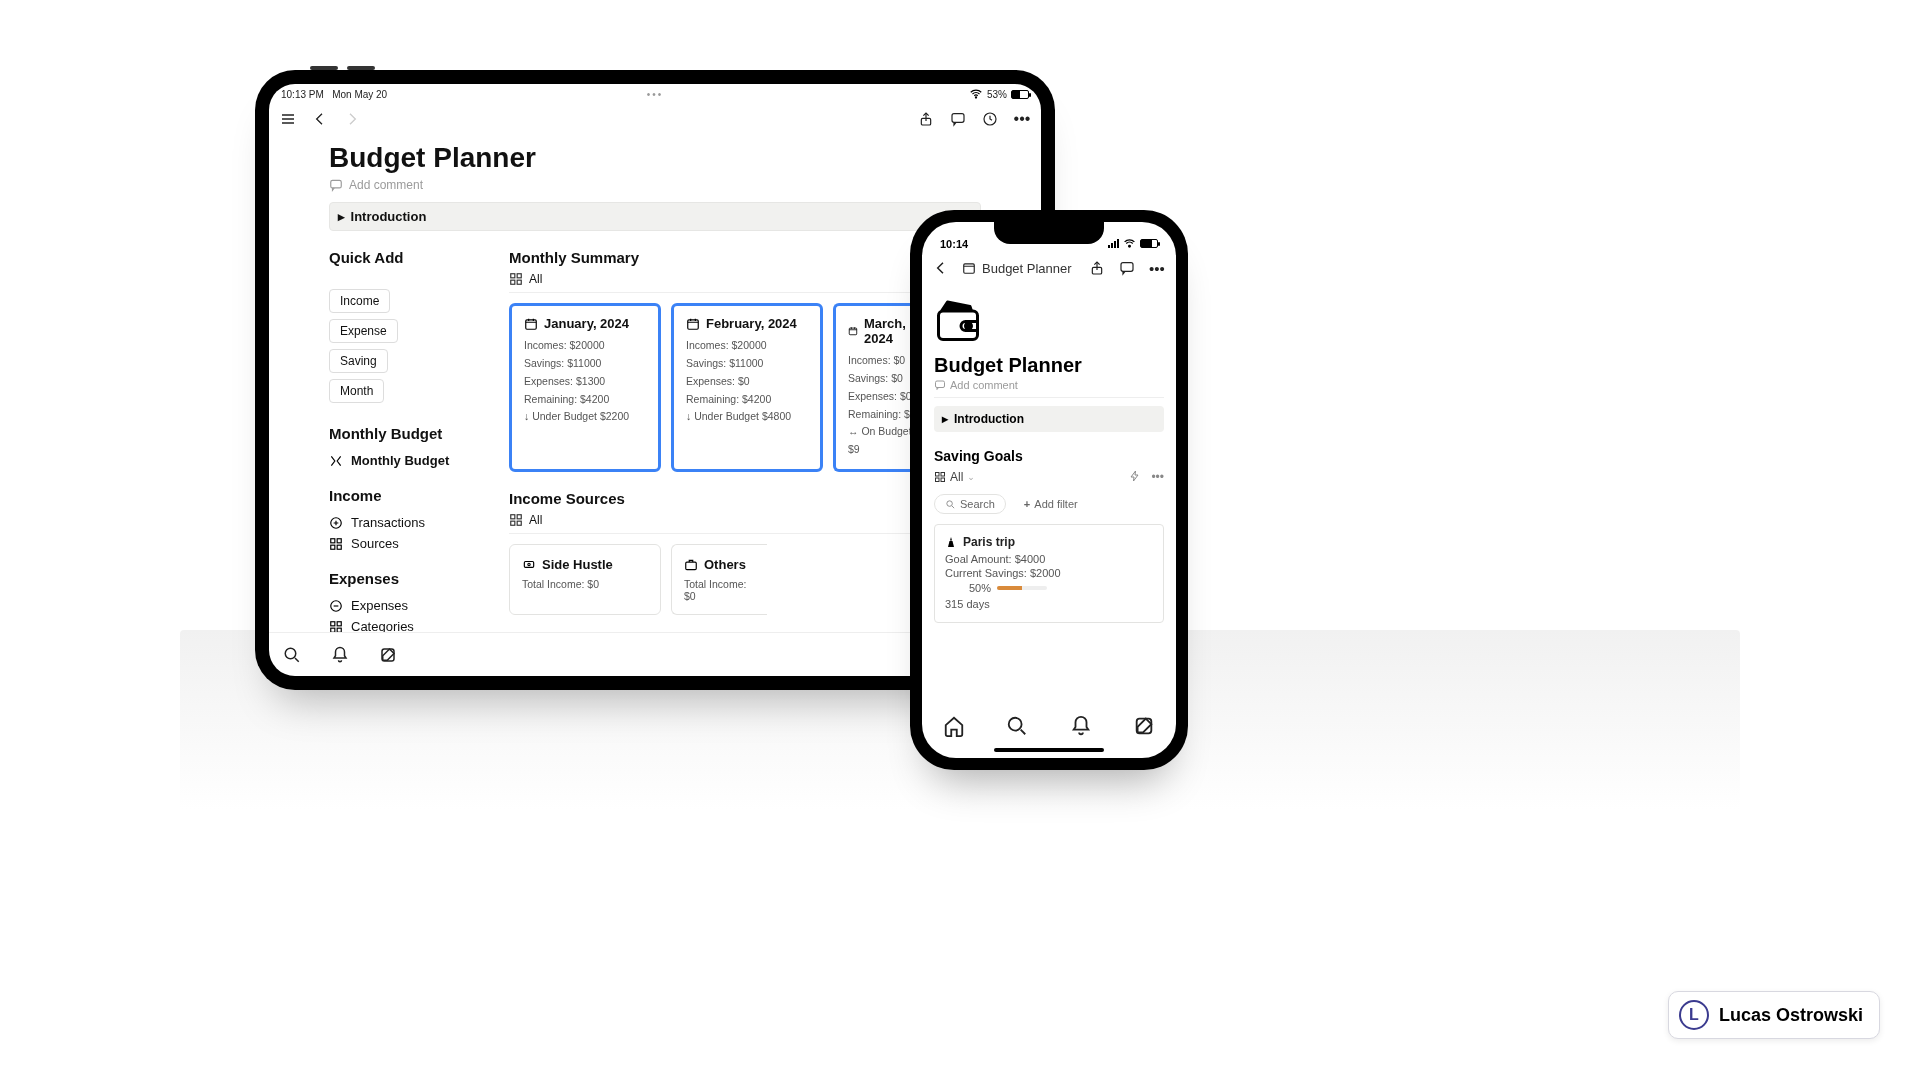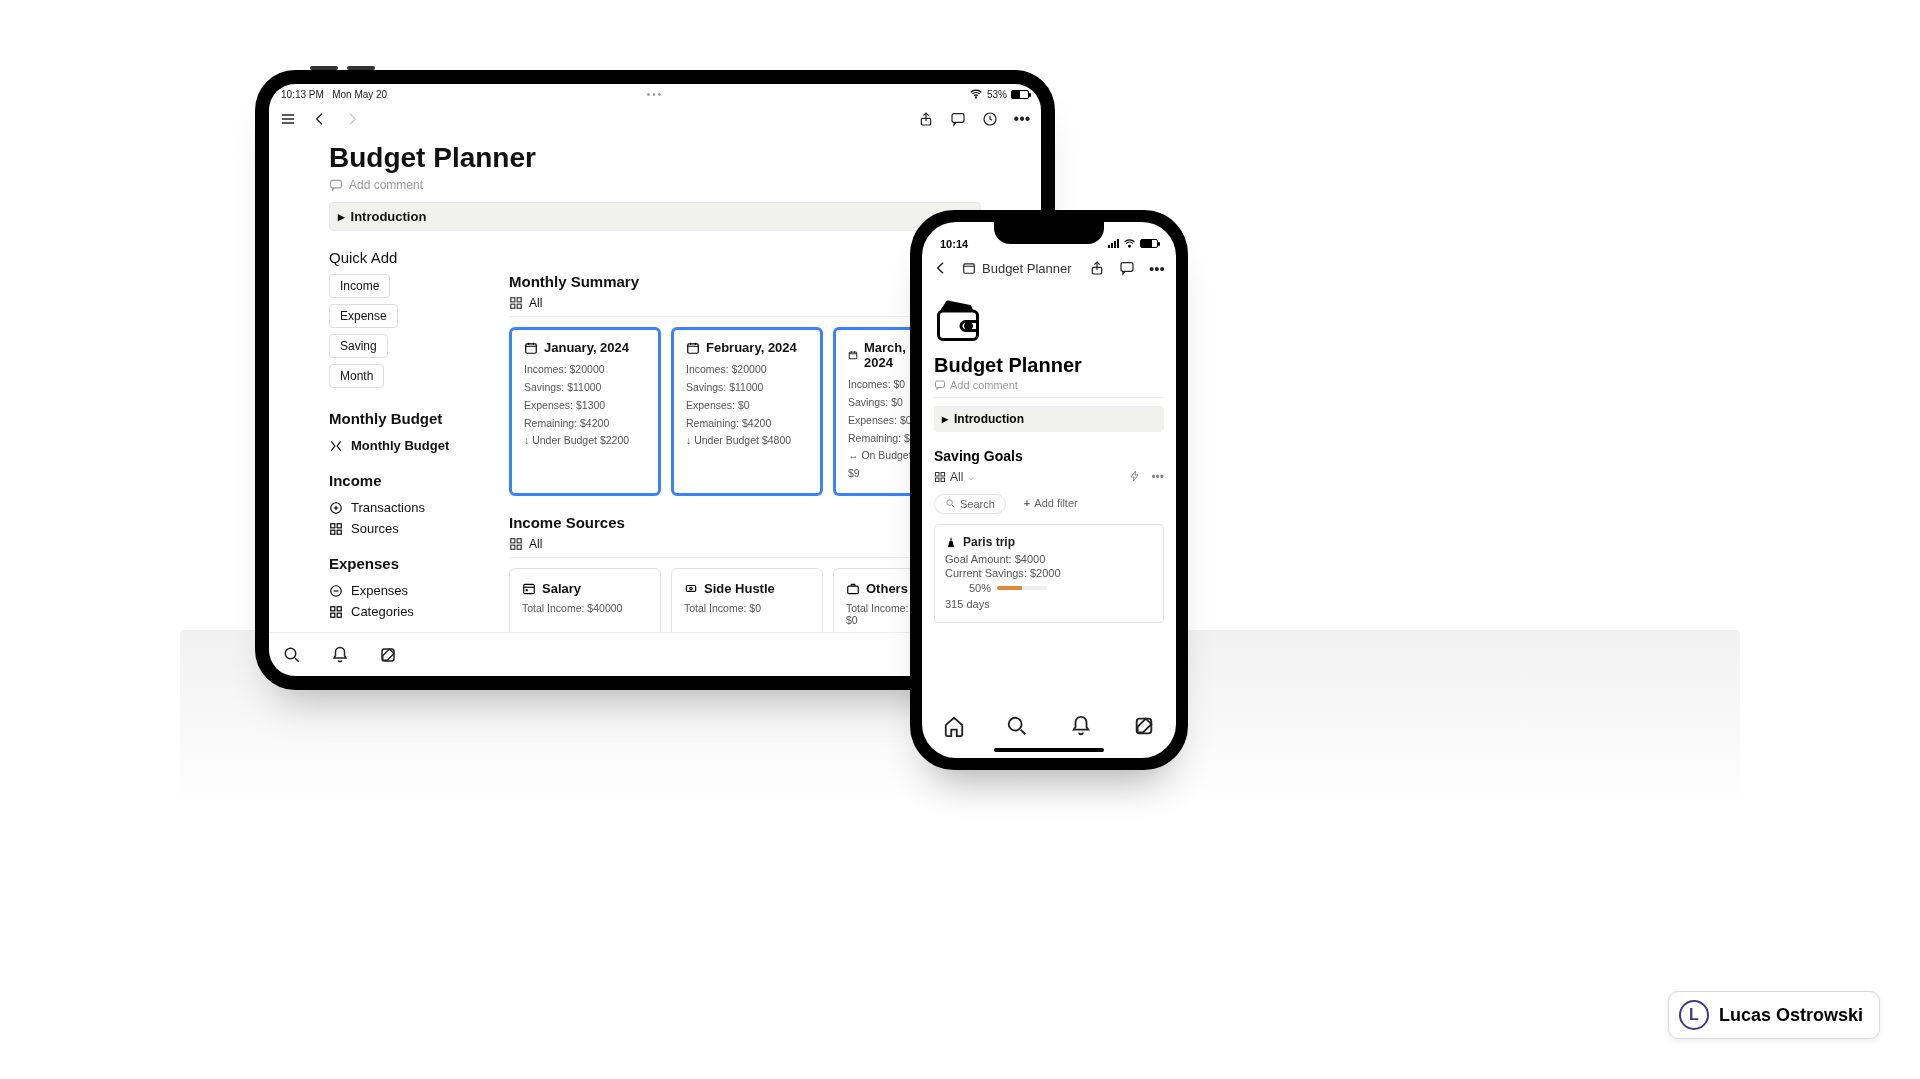--- a/index.html
+++ b/index.html
@@ -99,35 +99,35 @@
 
 .columns {
   display:flex;
   gap:30px;
   margin-top:18px;
   height:400px;
 }
 .side-col { width:150px; flex-shrink:0; }
 .main-col { flex:1; overflow:hidden; }
 
-.side-h { font-size:15px; font-weight:400; margin-bottom:8px; }
+.side-h { font-size:15px; font-weight:700; margin-bottom:23px; }
 .side-sub { font-size:15px; font-weight:700; margin-top:16px; margin-bottom:8px;}
 .pill {
   display:inline-block;
   border:1px solid #ddd;
   border-radius:4px;
   padding:4px 10px;
   font-size:12px;
   margin-bottom:6px;
   background:#fff;
 }
 .side-link { display:flex; align-items:center; gap:8px; font-size:13px; padding:3px 0;}
 .side-link.bold { font-weight:700; }
 
-.section-h { font-size:15px; font-weight:700; margin-bottom:6px;margin-top:24px; }
+.section-h { font-size:15px; font-weight:700; margin-bottom:6px; }
 .view-row {
   display:flex;
   align-items:center;
   justify-content:space-between;
   border-bottom:1px solid #eee;
   padding-bottom:6px;
   margin-bottom:10px;
   font-size:12px;
 }
 .view-row .tab { display:flex; gap:6px; align-items:center; font-weight:500; }
@@ -226,21 +226,21 @@
 .wallet-icon { margin:12px 0 10px; }
 .wallet-icon svg { width:48px; height:48px; }
 .ph-title { font-size:20px; font-weight:700; }
 .ph-add-c { color:#9b9b9b; font-size:11px; display:flex; gap:4px; align-items:center; margin-top:2px; padding-bottom:6px; border-bottom:1px solid #eee;}
 .ph-intro { margin-top:8px; background:#f1f1ef; border-radius:4px; padding:6px 8px; font-size:12px; font-weight:600; display:flex; gap:6px; align-items:center;}
 .ph-section { font-size:14px; font-weight:700; margin-top:16px;}
 .ph-view-row { display:flex; justify-content:space-between; align-items:center; font-size:12px; color:#444; margin-top:6px; padding-bottom:4px;}
 .ph-view-row .tab { display:flex; gap:4px; align-items:center;}
 .ph-view-row .tools { display:flex; gap:10px; color:#888;}
 .ph-filters { display:flex; gap:8px; margin-top:6px;}
-.chip { border:1px solid #e3e3e1; border-radius:14px; padding:3px 10px; font-size:11px; color:#666; display:flex; gap:4px; align-items:flex-start;}
+.chip { border:1px solid #e3e3e1; border-radius:14px; padding:3px 10px; font-size:11px; color:#666; display:flex; gap:4px; align-items:center;}
 .chip.plain { border:none; }
 
 .goal-card { border:1px solid #e3e3e1; border-radius:4px; padding:10px; margin-top:10px; font-size:11px; color:#555;}
 .goal-card .g-title { font-size:12px; color:#222; font-weight:600; display:flex; gap:6px; align-items:center; margin-bottom:4px;}
 .goal-card .row { margin-bottom:2px;}
 .progress { display:flex; align-items:center; gap:6px; margin-top:3px;padding-left:24px;}
 .progress .bar { flex:none; width:50px; height:4px; background:#eee; border-radius:2px; overflow:hidden;}
 .progress .bar span{display:block;height:100%;width:50%;background:#d98a3a;}
 
 .ph-bottom {
@@ -546,31 +546,20 @@
                   </span>
                 <span>
                     <svg class="icon14" viewBox="0 0 24 24" stroke="#666" stroke-width="2" fill="none">
                       <circle cx="10" cy="10" r="6"></circle>
                       <path d="M20 20l-5-5"></path>
                     </svg>
                   </span>
               </div>
             </div>
             <div class="card-row">
-              <div class="src-card">
-                <div class="src-title">
-                    <svg class="icon14" viewBox="0 0 24 24" fill="none" stroke="#000" stroke-width="2">
-                      <rect x="3" y="4" width="18" height="16" rx="2"></rect>
-                      <path d="M3 9h18"></path>
-                      <circle cx="8" cy="14" r="1" fill="#000"></circle>
-                    </svg>
-                    <span>Salary</span>
-                  </div>
-                <div class="src-sub">Total Income: $40000</div>
-              </div>
               <div class="src-card">
                 <div class="src-title">
                     <svg class="icon14" viewBox="0 0 24 24" fill="none" stroke="#000" stroke-width="2">
                       <rect x="4" y="6" width="16" height="10" rx="2"></rect>
                       <circle cx="12" cy="11" r="2"></circle>
                     </svg>
                     <span>Side Hustle</span>
                   </div>
                 <div class="src-sub">Total Income: $0</div>
               </div>

